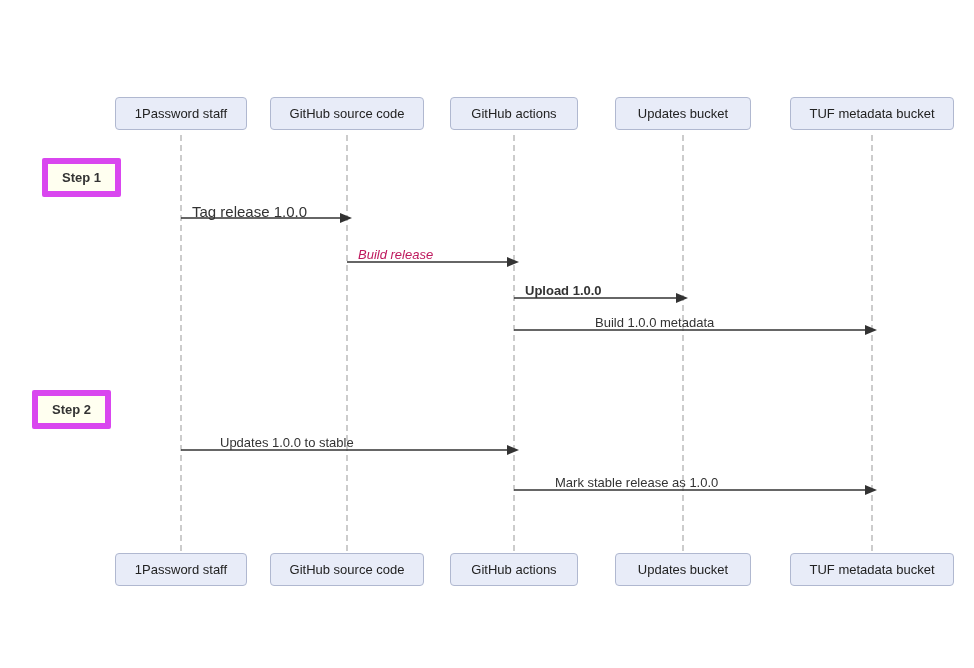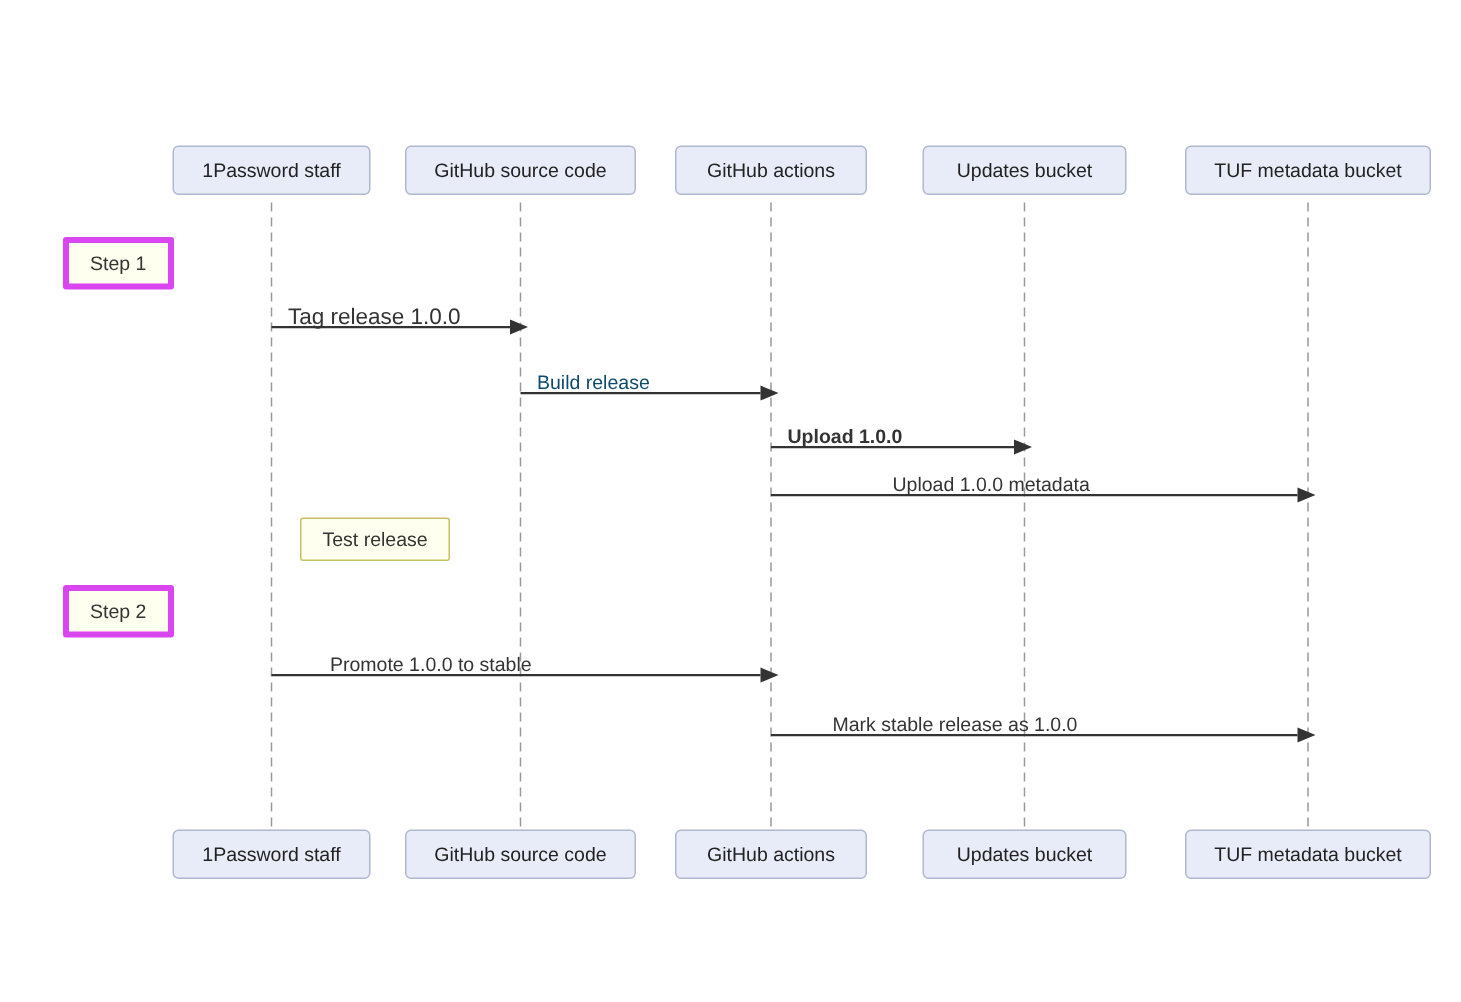--- a/index.html
+++ b/index.html
@@ -23,27 +23,27 @@
       background: #e8ecf8;
       border-radius: 4px;
       padding: 8px 12px;
       text-align: center;
       font-size: 13px;
       color: #222;
       white-space: nowrap;
     }
     .step-box {
       position: absolute;
-      border: 4px solid #d946ef;
+      border: 6px solid #d946ef;
       background: #fffff0;
       border-radius: 2px;
       padding: 6px 14px;
       font-size: 13px;
       color: #333;
-      font-weight: 400;
+      font-weight: 700;
     }
     .test-release-box {
       position: absolute;
       border: 1px solid #c8c060;
       background: #fffff0;
       border-radius: 2px;
       padding: 6px 14px;
       font-size: 13px;
       color: #333;
       font-weight: 500;
@@ -98,28 +98,27 @@
   <div class="actor-box" style="left: 615px; top: 97px; width: 136px;">Updates bucket</div>
   <div class="actor-box" style="left: 790px; top: 97px; width: 164px;">TUF metadata bucket</div>
 
   <div class="actor-box" style="left: 115px; top: 553px; width: 132px;">1Password staff</div>
   <div class="actor-box" style="left: 270px; top: 553px; width: 154px;">GitHub source code</div>
   <div class="actor-box" style="left: 450px; top: 553px; width: 128px;">GitHub actions</div>
   <div class="actor-box" style="left: 615px; top: 553px; width: 136px;">Updates bucket</div>
   <div class="actor-box" style="left: 790px; top: 553px; width: 164px;">TUF metadata bucket</div>
 
   <div class="step-box" style="left: 42px; top: 158px;">Step 1</div>
-  <div class="step-box" style="left: 42px; top: 390px;">Step 2</div>
+  <div class="step-box" style="left: 32px; top: 390px;">Step 2</div>
 
-  <div class="test-release-box" style="left: 200px; top: 345px;">Test release</div>
 
   <div style="position:absolute; left:192px; top:203px; color:#333; font-size:15px;">Tag release 1.0.0</div>
 
-  <div style="position:absolute; left:358px; top:247px; color:#0c4a6e; font-size:13px;">Build release</div>
+  <div style="position:absolute; left:358px; top:247px; color:#be185d; font-size:13px;font-style:italic;">Build release</div>
 
   <div style="position:absolute; left:525px; top:283px; color:#333; font-size:13px;font-weight:bold;">Upload 1.0.0</div>
 
-  <div style="position:absolute; left:595px; top:315px; color:#333; font-size:13px;">Upload 1.0.0 metadata</div>
+  <div style="position:absolute; left:595px; top:315px; color:#333; font-size:13px;">Build 1.0.0 metadata</div>
 
-  <div style="position:absolute; left:220px; top:435px; color:#333; font-size:13px;">Promote 1.0.0 to stable</div>
+  <div style="position:absolute; left:220px; top:435px; color:#333; font-size:13px;">Updates 1.0.0 to stable</div>
 
   <div style="position:absolute; left:555px; top:475px; color:#333; font-size:13px;text-align:right;">Mark stable release as 1.0.0</div>
 </div>
 
 </body></html>

